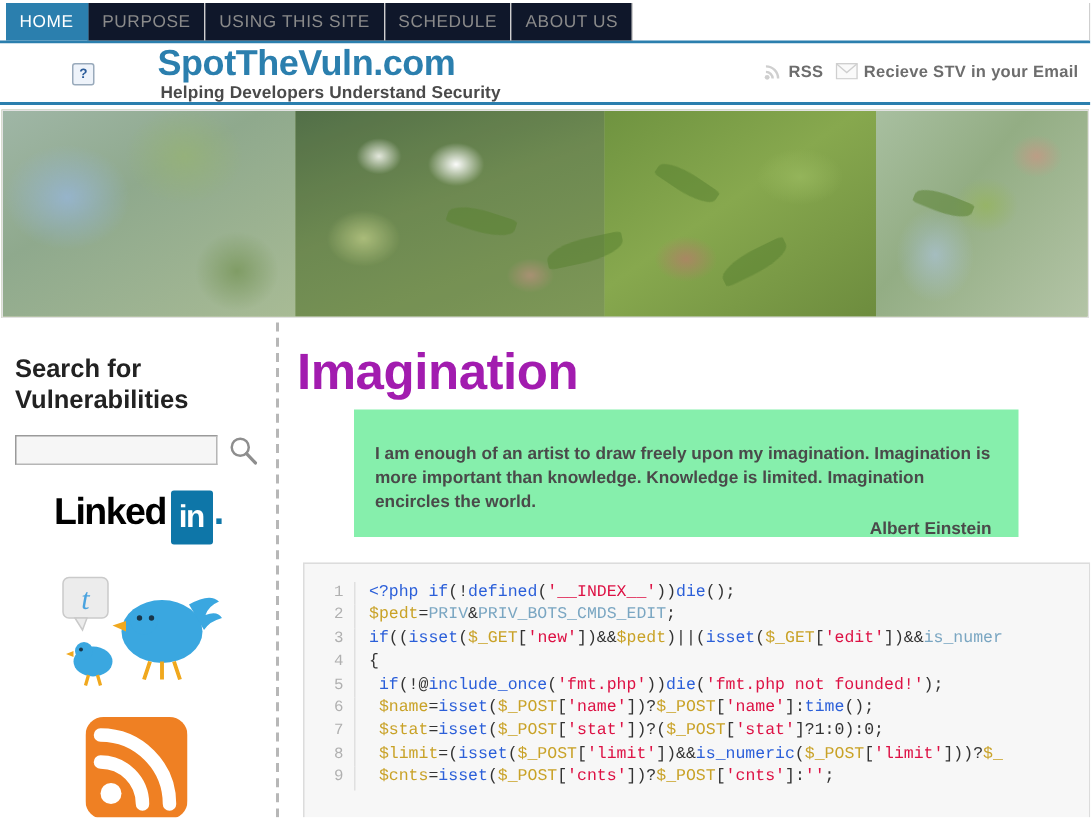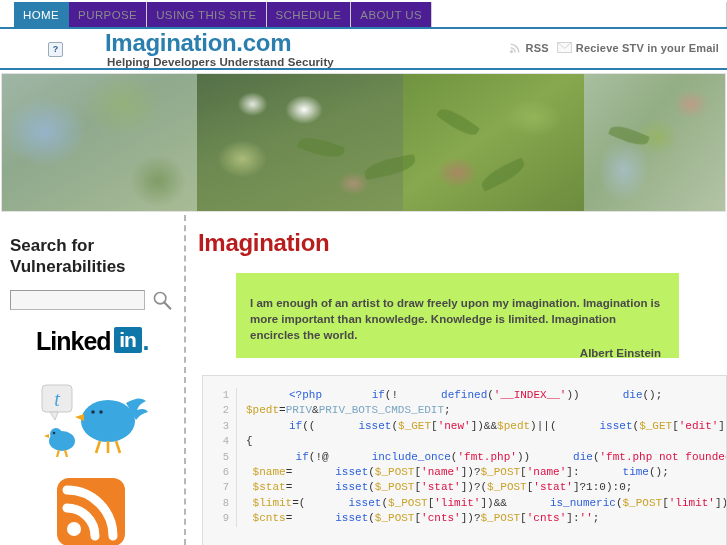--- a/index.html
+++ b/index.html
@@ -11,28 +11,28 @@
   }
   #page{position:relative;width:727px;height:545px;overflow:hidden;background:#fff;}
 
   
   .navbar{
     position:absolute;left:0;top:0;width:727px;height:29px;
     background:#ffffff;
     border-bottom:2px solid #2b7fae;
     box-sizing:border-box;
   }
-  .navstrip{position:absolute;left:14px;top:2px;height:25px;display:flex;align-items:stretch;}
+  .navstrip{position:absolute;left:4px;top:2px;height:25px;display:flex;align-items:stretch;}
   .navtab{
     display:flex;align-items:center;justify-content:center;
     padding:0 9px;
     font-size:11.5px;letter-spacing:.4px;
     color:#8a8a8a;
     border-right:1px solid #cfcfcf;
-    background:#4c1d95;
+    background:#0f172a;
     white-space:nowrap;
     cursor:pointer;
   }
   .navtab.active{background:#2b7fae;color:#ffffff;border-right:1px solid #2b7fae;font-weight:normal;}
   .navbar .endcap{
     position:absolute;right:0;top:2px;width:1px;height:25px;background:#cfcfcf;
   }
 
   
   .brandwrap{position:absolute;left:0;top:29px;width:727px;height:41px;background:#fff;border-bottom:2px solid #2b7fae;box-sizing:border-box;}
@@ -112,38 +112,38 @@
     border:1px solid #b6b6b6;border-top-color:#9a9a9a;border-left-color:#9a9a9a;
     background:#f6f6f6;
     font-family:"Liberation Sans",sans-serif;font-size:11px;color:#333;
     padding:0 3px;
   }
   .sb-search-icon{width:22px;height:22px;display:block;cursor:pointer;}
 
   .linkedin{position:absolute;left:36px;top:101px;display:flex;cursor:pointer;}
   .li-word{font-size:25px;font-weight:bold;color:#000;letter-spacing:-1px;font-family:"Liberation Sans",sans-serif;}
   .li-box{
-    width:28px;height:26px;background:#0e76a8;color:#fff;margin-left:3px;
+    width:28px;height:36px;background:#0e76a8;color:#fff;margin-left:3px;
     font-size:21px;font-weight:bold;letter-spacing:-1px;
     display:flex;align-items:center;justify-content:center;border-radius:2px;
     font-family:"Liberation Sans",sans-serif;
   }
   .li-dot{color:#0e76a8;font-size:25px;font-weight:bold;margin-left:1px;}
 
   .twitter{position:absolute;left:40px;top:155px;width:110px;height:80px;cursor:pointer;}
   .rssbig{position:absolute;left:57px;top:252px;width:68px;height:68px;cursor:pointer;}
   .sb-pop{position:absolute;left:8px;top:325px;width:180px;
     font-size:17px;font-weight:bold;color:#222;white-space:nowrap;}
 
   
-  .page-title{position:absolute;left:2px;top:14px;font-size:24px;font-weight:bold;color:#b91c1c;
+  .page-title{position:absolute;left:2px;top:14px;font-size:34px;font-weight:bold;color:#a21caf;
     letter-spacing:-.3px;font-family:"Liberation Sans",sans-serif;}
   .quote{
     position:absolute;left:40px;top:58px;width:443px;height:85px;
-    background:#bef264;box-sizing:border-box;padding:22px 18px 0 14px;
+    background:#86efac;box-sizing:border-box;padding:22px 18px 0 14px;
   }
   .quote p{margin:0;font-size:11.5px;font-weight:bold;color:#4a4a4a;line-height:16px;}
   .quote .author{margin-top:2px;text-align:right;}
 
   .codebox{
     position:absolute;left:6px;top:160px;width:525px;height:172px;
     background:#f7f7f7;border:1px solid #dcdcdc;box-sizing:border-box;
     overflow:hidden;
   }
   .codeinner{position:absolute;left:0;top:12px;width:100%;}
@@ -153,21 +153,21 @@
     color:#b0b0b0;font-family:"Liberation Mono","DejaVu Sans Mono",monospace;font-size:10.5px;
     line-height:15.4px;box-sizing:border-box;
     border-right:1px solid #e0e0e0;
   }
   .codetext{
     padding-left:9px;white-space:pre;
     font-family:"Liberation Mono","DejaVu Sans Mono",monospace;font-size:11px;
     line-height:15.4px;color:#333;
     overflow:hidden;
   }
-  .k{color:#2b5fd9;margin-left:43px;}   
+  .k{color:#2b5fd9;}   
   .v{color:#c9a227;}   
   .s{color:#d14;}      
   .f{color:#7aa6c2;}
 </style>
 </head>
 <body>
 
 <div id="page">
 
   <div class="navbar">
@@ -186,21 +186,21 @@
         </div>
       <div class="navtab">
           <span>ABOUT US</span>
         </div>
     </div>
     <div class="endcap"></div>
   </div>
 
   <div class="brandwrap">
     <div class="broken-img">?</div>
-    <div class="logo">Imagination.com</div>
+    <div class="logo">SpotTheVuln.com</div>
     <div class="tagline">Helping Developers Understand Security</div>
 
     <div class="headlinks">
       <div class="hl">
         <svg class="rss-glyph" viewBox="0 0 16 16">
           <circle cx="3" cy="13" r="2" fill="#cfcfcf"></circle>
           <path d="M2 8.5a5.5 5.5 0 0 1 5.5 5.5" fill="none" stroke="#cfcfcf" stroke-width="2"></path>
           <path d="M2 4a10 10 0 0 1 10 10" fill="none" stroke="#cfcfcf" stroke-width="2"></path>
         </svg>
         <span class="txt">RSS</span>

